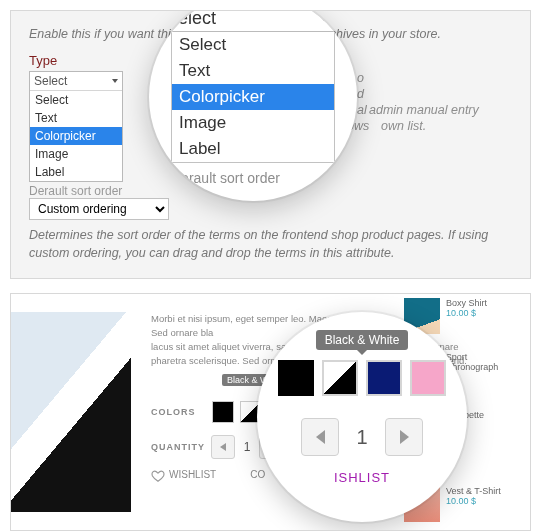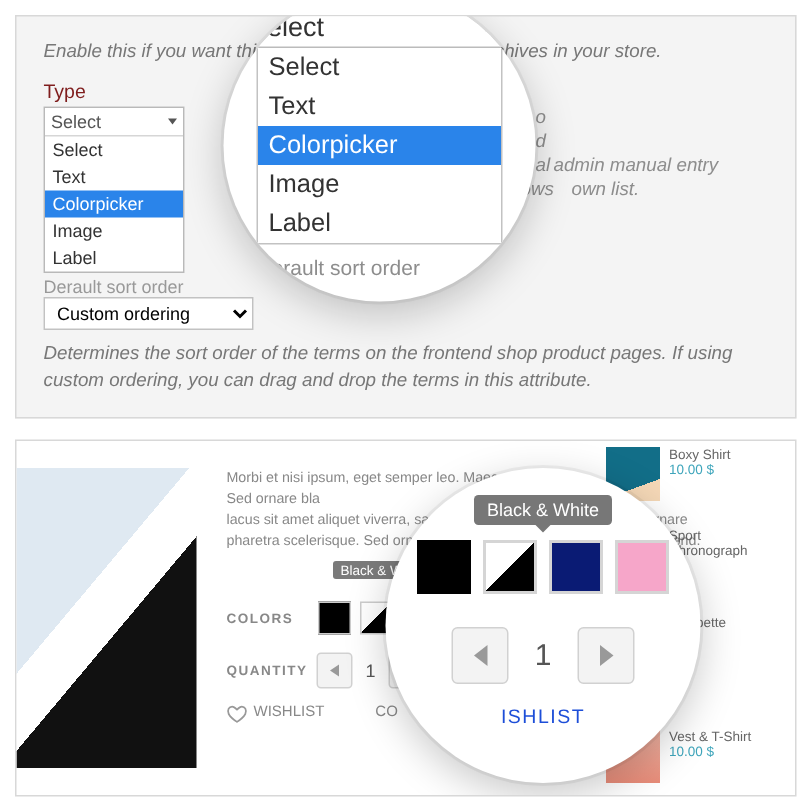--- a/index.html
+++ b/index.html
@@ -165,21 +165,21 @@
   }
   .zoom2 .tip{
     background:#777;color:#fff;font-size:12px;padding:3px 9px;border-radius:3px;margin-bottom:6px;position:relative;
   }
   .zoom2 .tip:after{content:"";position:absolute;bottom:-5px;left:50%;margin-left:-5px;border-left:5px solid transparent;border-right:5px solid transparent;border-top:5px solid #777;}
   .zoom2 .swatches{display:flex;gap:8px;margin-top:4px;}
   .zoom2 .sw{width:32px;height:32px;border:2px solid #d5d5d5;}
   .zoom2 .sw.black{border-color:#000;}
   .zoom2 .qtys{display:flex;gap:10px;align-items:center;margin-top:22px;}
   .zoom2 .qv{font-size:20px;color:#555;width:26px;text-align:center;}
-  .zoom2 .below2{margin-top:14px;color:#1d4ed8;font-size:13px;letter-spacing:1px;}
+  .zoom2 .below2{margin-top:14px;color:#a21caf;font-size:13px;letter-spacing:1px;}
   .chev{width:0;height:0;border-top:7px solid transparent;border-bottom:7px solid transparent;}
   .chev.l{border-right:9px solid #999;}
   .chev.r{border-left:9px solid #999;}
 </style>
 </head>
 <body>
 
 <div class="panel">
   <div class="hint">Enable this if you want this attribute to have product archives in your store.</div>
 

